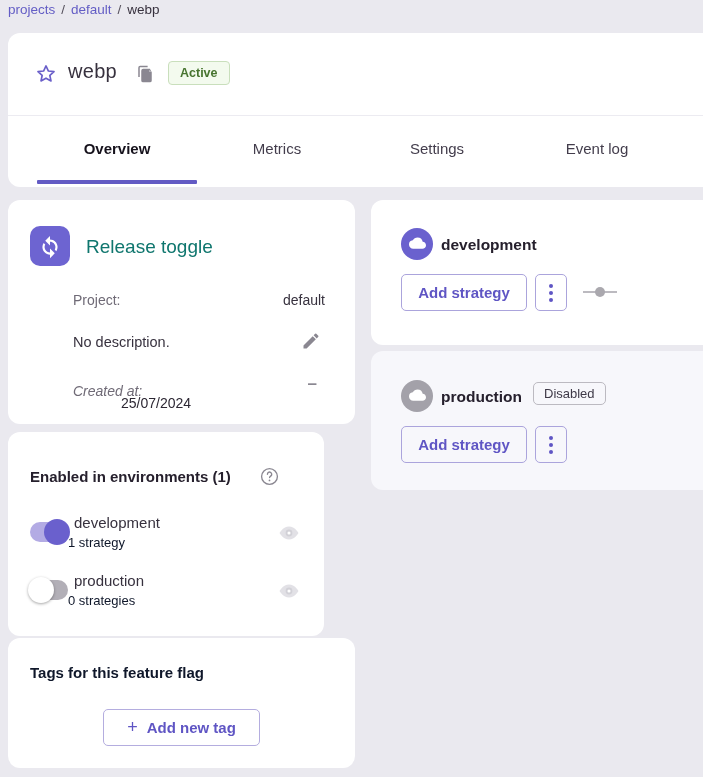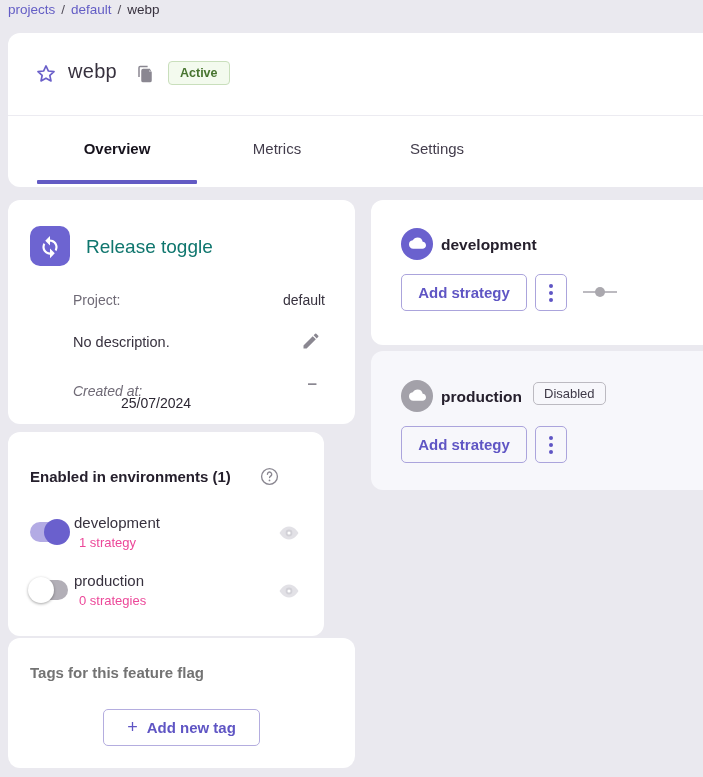--- a/index.html
+++ b/index.html
@@ -89,33 +89,33 @@
   .kebab-btn i { width:4px; height:4px; border-radius:50%; background:#5f55c4; }
   .strategy-node { position:absolute; left:212px; top:86px; width:34px; height:12px; }
   .strategy-node .line { position:absolute; left:0; top:5px; width:34px; height:2px; background:#bcbac0; }
   .strategy-node .dot { position:absolute; left:12px; top:1px; width:10px; height:10px; border-radius:50%; background:#aaa8ae; }
 
   
   .enabled-card { left:8px; top:432px; width:316px; height:204px; }
   .enabled-title { position:absolute; left:22px; top:36px; font-size:15px; font-weight:bold; color:#26202d; }
   .help-btn { position:absolute; left:252px; top:35px; width:19px; height:19px; cursor:pointer; }
   .env-row-name { position:absolute; left:66px; font-size:15px; color:#37313e; }
-  .env-row-sub { position:absolute; left:71px; font-size:13px; color:#ec4899; }
+  .env-row-sub { position:absolute; left:60px; font-size:13px; color:#0f172a; }
   .eye-btn { position:absolute; right:24px; width:22px; height:22px; cursor:pointer; }
 
   .toggle { position:absolute; left:22px; width:38px; height:20px; border-radius:10px; cursor:pointer; }
   .toggle .thumb { position:absolute; top:-3px; width:26px; height:26px; border-radius:50%; }
   .toggle.on { background:#b3abe4; }
   .toggle.on .thumb { right:-2px; background:#6a60cd; }
   .toggle.off { background:#b2afb7; }
   .toggle.off .thumb { left:-2px; background:#fff; box-shadow:0 1px 3px rgba(0,0,0,.35); }
 
   
   .tags-card { left:8px; top:638px; width:347px; height:130px; }
-  .tags-title { position:absolute; left:22px; top:26px; font-size:15px; font-weight:bold; color:#737373; }
+  .tags-title { position:absolute; left:22px; top:26px; font-size:15px; font-weight:bold; color:#0f172a; }
   .add-tag-btn {
     position:absolute; left:95px; top:71px; width:157px; height:37px;
     border:1px solid #b4addf; border-radius:5px; background:#fff;
     color:#5f55c4; font-family:"Liberation Sans",sans-serif;
     font-size:15px; font-weight:bold; cursor:pointer;
     display:flex; align-items:center; justify-content:center; gap:9px;
   }
   .add-tag-btn .plus { font-size:18px; font-weight:normal; }
 </style>
 </head>
@@ -140,20 +140,21 @@
             <path fill="#8a8791" d="M15.5 1h-10A2.5 2.5 0 003 3.5V16h2V3.5c0-.3.2-.5.5-.5h10V1zm3 4H9.5A2.5 2.5 0 007 7.5v13A2.5 2.5 0 009.5 23h9a2.5 2.5 0 002.5-2.5V9.5L18.5 5zm-.5 4V6.8L19.7 9H18z"></path>
           </svg>
       </span>
       <span class="status-badge">Active</span>
     </div>
     <div class="header-divider"></div>
     <div class="tabs">
       <div class="tab active">Overview</div>
       <div class="tab">Metrics</div>
       <div class="tab">Settings</div>
+      <div class="tab">Event log</div>
     </div>
     <div class="tab-underline"></div>
   </section>
 
   <section class="card flag-card">
     <div class="flag-type-icon">
       <svg viewBox="0 0 24 24" width="26" height="26">
           <path fill="#fff" d="M12 6V2.8L7.6 7.2 12 11.6V8c2.76 0 5 2.24 5 5 0 .85-.21 1.65-.59 2.35l1.47 1.47A6.97 6.97 0 0019 13c0-3.87-3.13-7-7-7zm0 12c-2.76 0-5-2.24-5-5 0-.85.21-1.65.59-2.35L6.12 9.18A6.97 6.97 0 005 13c0 3.87 3.13 7 7 7v3.2l4.4-4.4L12 14.4V18z"></path>
         </svg>
     </div>

